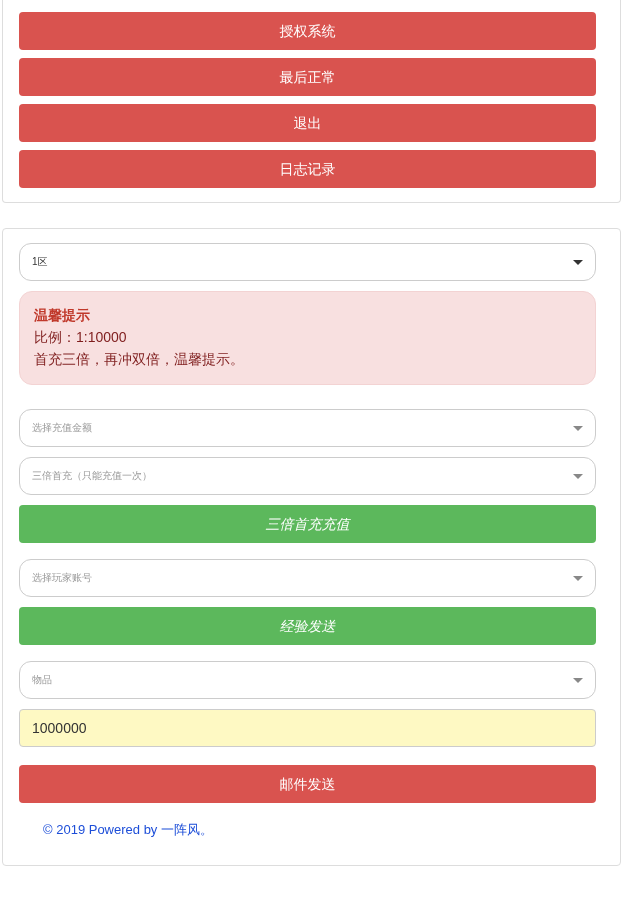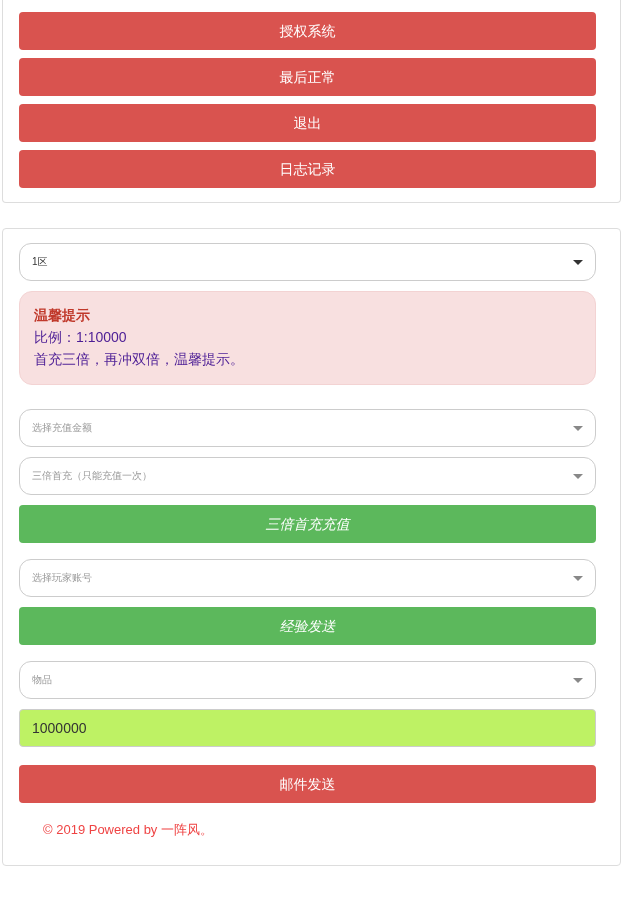--- a/index.html
+++ b/index.html
@@ -98,46 +98,46 @@
     display: block;
     width: 100%;
     box-sizing: border-box;
     border: 1px solid #cccccc;
     border-radius: 4px;
     height: 38px;
     line-height: 36px;
     padding: 0 12px;
     font-size: 14px;
     color: #333333;
-    background: #bef264;
+    background: #fef9c3;
     font-family: "Liberation Sans", sans-serif;
     margin-bottom: 10px;
   }
   .alert {
     background: #f8e0e0;
     border: 1px solid #f3d3d3;
     border-radius: 13px;
     padding: 12px 14px 14px 14px;
     color: #c0392b;
     margin-bottom: 16px;
     line-height: 22px;
   }
   .alert-title {
     font-weight: bold;
     color: #c0392b;
     display: block;
   }
   .alert-line {
     display: block;
-    color: #4c1d95;
+    color: #7f1d1d;
   }
   .footer {
     padding: 10px 24px 12px 24px;
     font-size: 13px;
-    color: #ef4444;
+    color: #1d4ed8;
   }
   .spacer-8 { height: 8px; }
 </style>
 </head>
 <body>
 
 <div class="page">
 
   <div class="panel panel-top">
     <button class="btn btn-red">授权系统</button>

